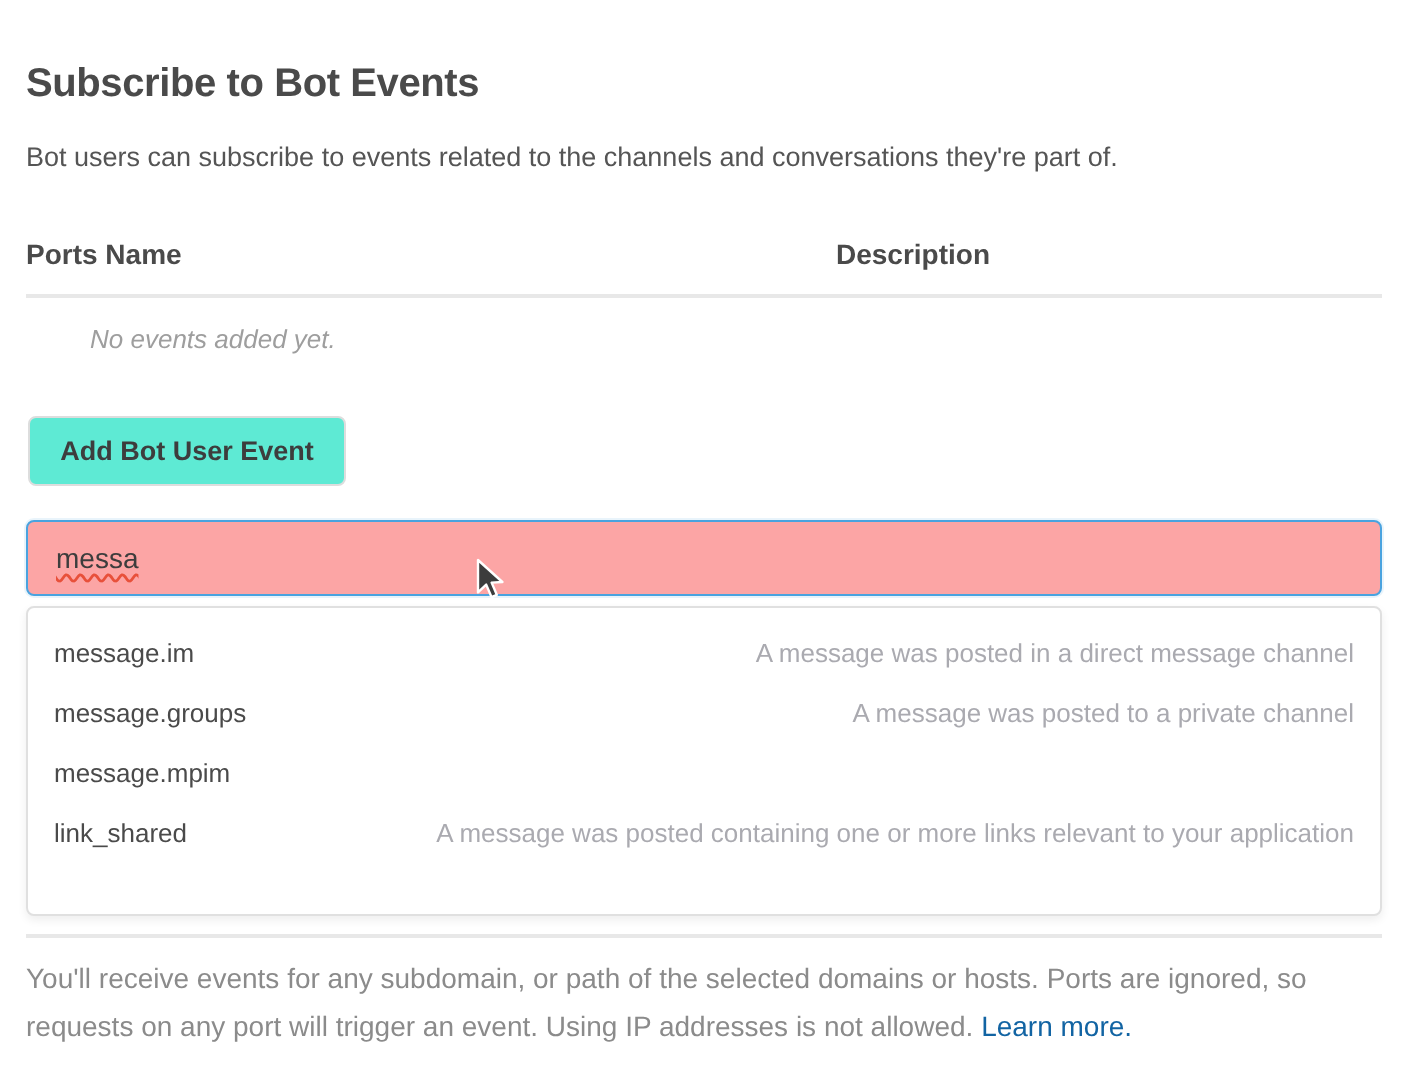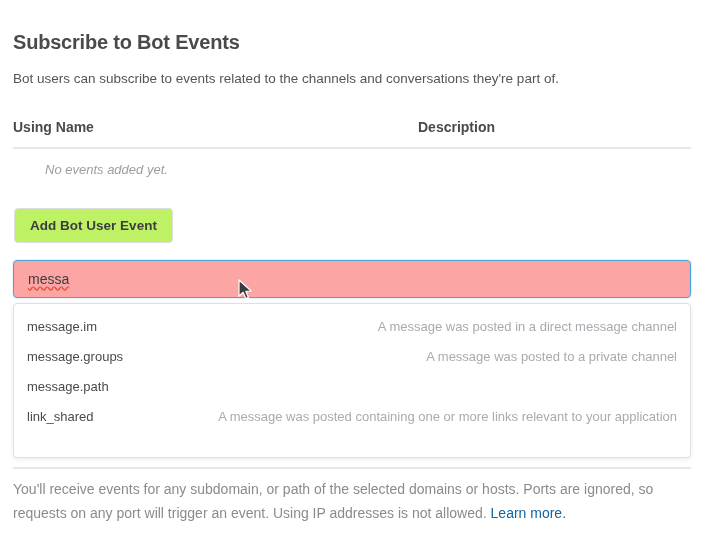--- a/index.html
+++ b/index.html
@@ -80,21 +80,21 @@
     font-style: italic;
     color: #9e9e9e;
     white-space: nowrap;
     margin-left: 32px;
   }
 
   
   .btn {
     position: absolute;
     box-sizing: border-box;
-    background: #bef264;
+    background: #5eead4;
     border: 1px solid #dddddd;
     border-radius: 4px;
     color: #3d3d3d;
     font-size: 13.5px;
     font-weight: bold;
     font-family: "Liberation Sans", sans-serif;
     line-height: 1;
     display: flex;
     align-items: center;
     justify-content: center;
@@ -214,21 +214,21 @@
 </head>
 <body>
 
 <div class="page">
 
   <div class="page-title">Subscribe to Bot Events</div>
 
   <div class="page-subtitle">Bot users can subscribe to events related to the channels and conversations they're part of.</div>
 
   <div class="table-head">
-    <div class="th th-event">Using Name</div>
+    <div class="th th-event">Ports Name</div>
     <div class="th th-desc">Description</div>
   </div>
 
   <div class="rule rule-head"></div>
 
   <div class="empty-note">No events added yet.</div>
 
   <div class="btn btn-add">Add Bot User Event</div>
 
   <div class="behind-sliver"></div>
@@ -240,21 +240,21 @@
   <div class="combo-menu">
     <div class="combo-option">
       <span class="opt-name">message.im</span>
       <span class="opt-desc">A message was posted in a direct message channel</span>
     </div>
     <div class="combo-option">
       <span class="opt-name">message.groups</span>
       <span class="opt-desc">A message was posted to a private channel</span>
     </div>
     <div class="combo-option">
-      <span class="opt-name">message.path</span>
+      <span class="opt-name">message.mpim</span>
     </div>
     <div class="combo-option">
       <span class="opt-name">link_shared</span>
       <span class="opt-desc">A message was posted containing one or more links relevant to your application</span>
     </div>
   </div>
 
   <div class="rule rule-bottom"></div>
 
   <div class="footer-note">

